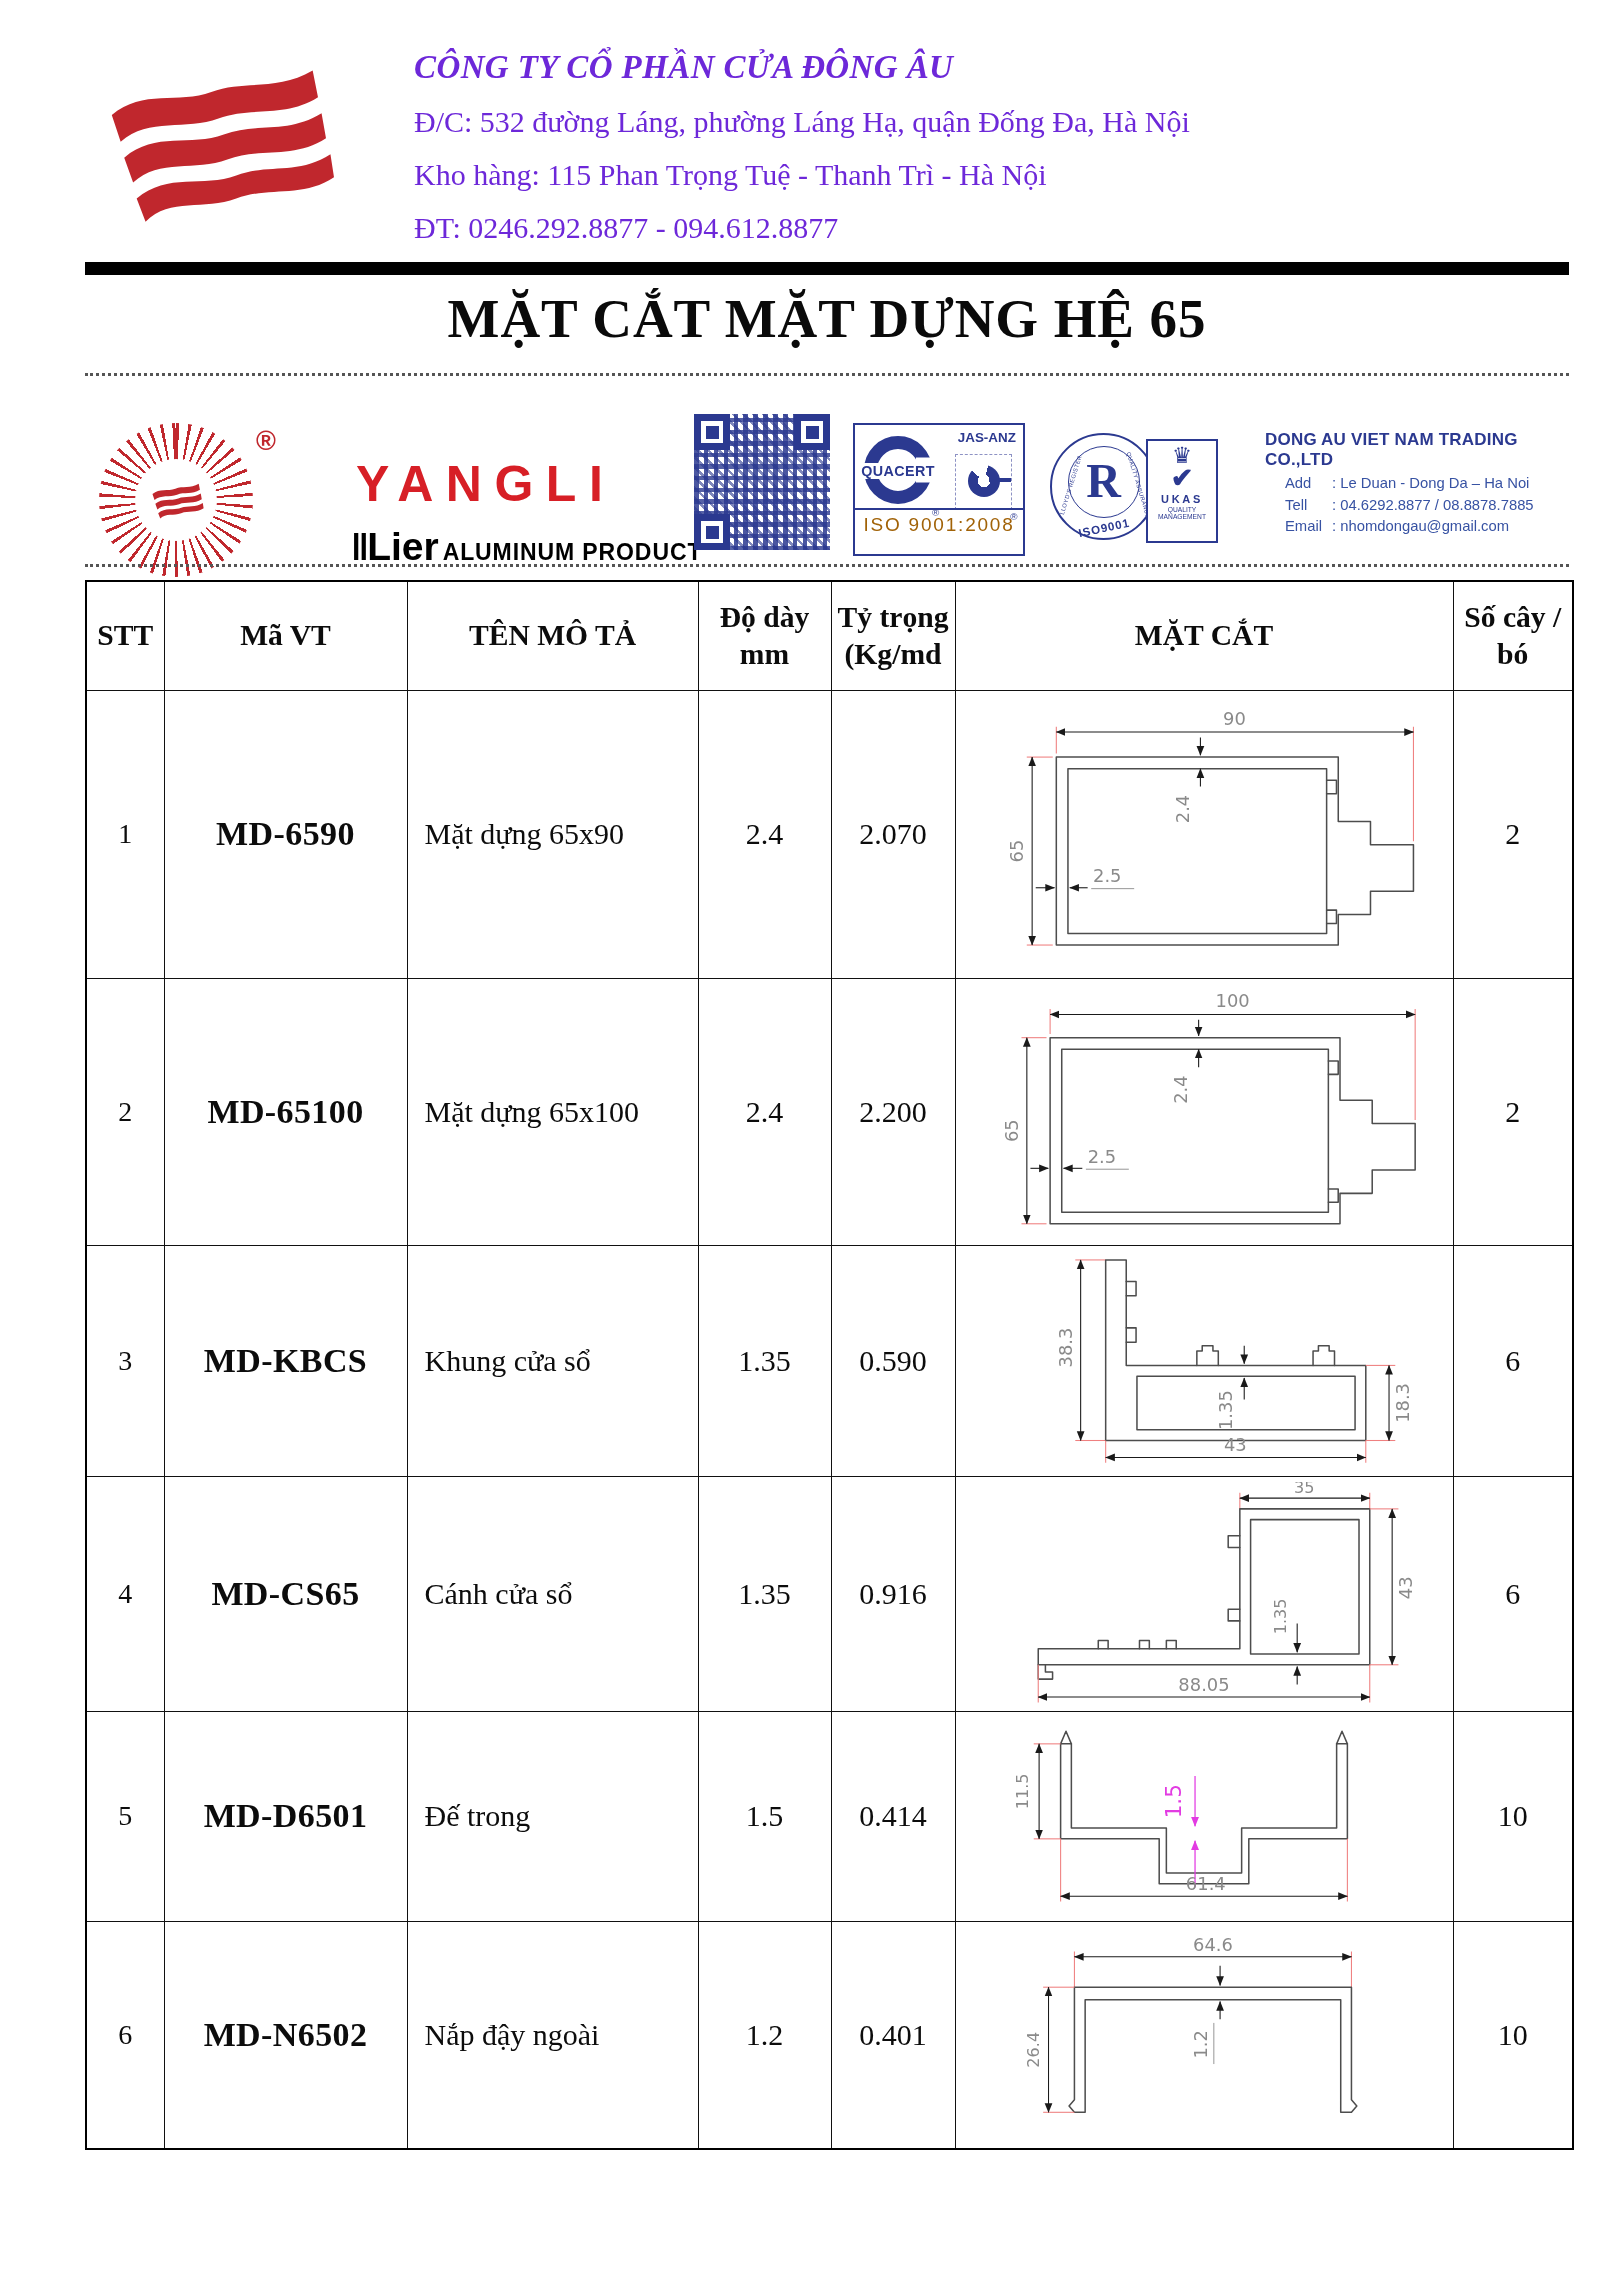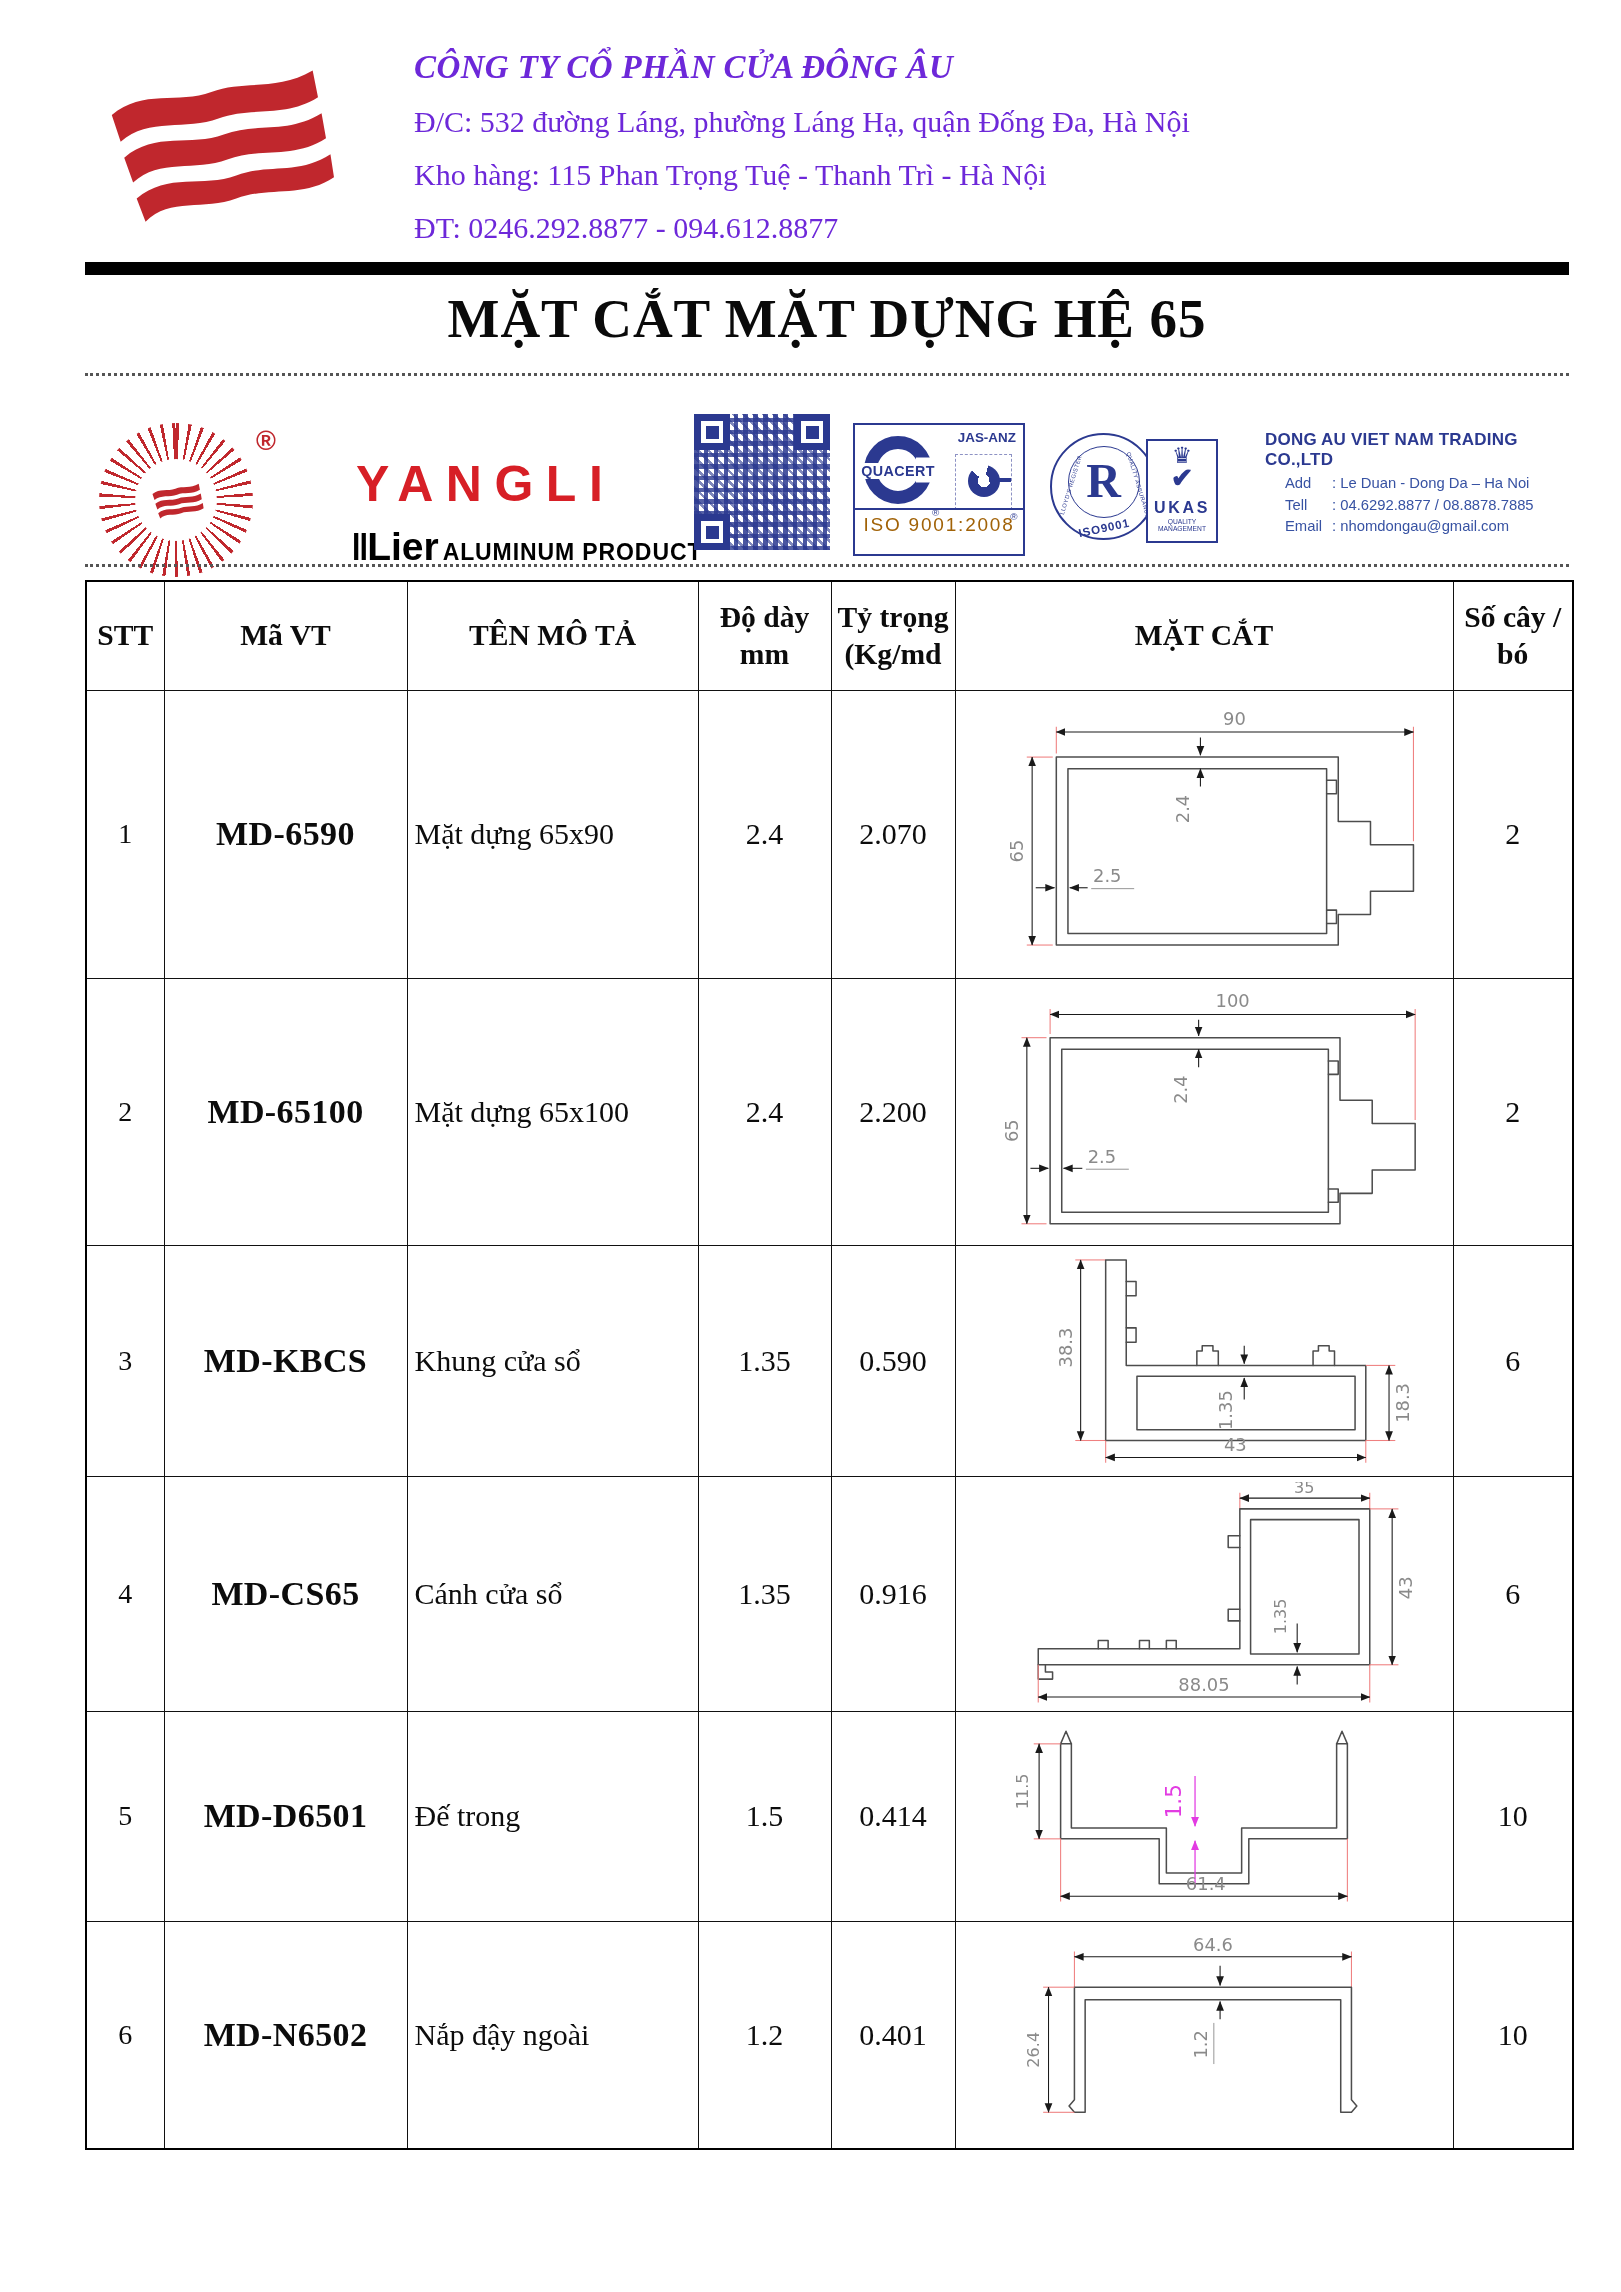--- a/index.html
+++ b/index.html
@@ -67,37 +67,37 @@
   .ll-iso { position:absolute; bottom:4.5px; left:50%; transform:translateX(-50%) rotate(-12deg);
             font-weight:bold; font-size:11.6px; color:#2B3990; letter-spacing:0.9px; }
   .ll-arc { position:absolute; font-size:5.8px; color:#2B3990; letter-spacing:0.4px; white-space:nowrap; }
   .ll-arc-l { left:-12.5px; top:47px; transform:rotate(-73deg); }
   .ll-arc-r { right:-18px; top:47px; transform:rotate(73deg); }
 
   .ukas { position:absolute; left:1146px; top:439px; width:72px; height:104px; border:2.7px solid #2B3990;
           background:#fff; text-align:center; color:#2B3990; font-family:"Liberation Sans",sans-serif; }
   .uk-crown { font-size:22.4px; line-height:23px; margin-top:2.7px; }
   .uk-check { font-size:27px; line-height:23px; font-weight:bold; }
-  .uk-name { font-weight:bold; font-size:16px; letter-spacing:2.7px; margin-top:9px; }
+  .uk-name { font-weight:bold; font-size:11px; letter-spacing:2.7px; margin-top:3px; }
   .uk-q { font-size:6.7px; margin-top:0.9px; } .uk-m { font-size:6.7px; }
 
   .contact { position:absolute; left:1265px; top:430px; width:309px;
              font-family:"Liberation Sans",sans-serif; color:#3752a3; }
   .ct-company { font-weight:bold; font-size:17px; color:#2B3990; letter-spacing:0.2px; }
   .ct-line { display:flex; font-size:14.8px; margin-top:5.4px; }
   .ct-label { width:47px; flex:none;margin-left:20px; }
 
   
   table.spec { position:absolute; left:85px; top:580px; width:1486px; border-collapse:collapse;
                table-layout:fixed; border:2.7px solid #000; }
   table.spec td, table.spec th { border:1.8px solid #111; vertical-align:middle; color:#0c0c0c; overflow:hidden; }
   th.hcell { font-size:29.6px; font-weight:bold; text-align:center; line-height:1.25; padding:1.8px; }
   .c-stt  { text-align:center; font-size:28px; }
   .c-code { text-align:center; font-size:34px; font-weight:bold; letter-spacing:0.4px; }
-  .c-name { text-align:left; font-size:30px; padding-left:7px; }
+  .c-name { text-align:left; font-size:30px; padding-left:17px; }
   .c-num  { text-align:center; font-size:30px; }
   .c-draw { text-align:center; padding:0; }
   .c-draw svg { display:block; margin:0 auto; }
 
   
   .prof { fill:none; stroke:#4d4d4d; stroke-width:1.7; stroke-linejoin:round; stroke-linecap:round; }
   .dl { stroke:#1a1a1a; stroke-width:1.2; fill:none; }
   .ex { stroke:#ef8080; stroke-width:1.2; }
   .ul { stroke:#8a8a8a; stroke-width:1; }
   .dt { fill:#8a8a8a; font-family:"DejaVu Sans",sans-serif; font-size:20px; }

